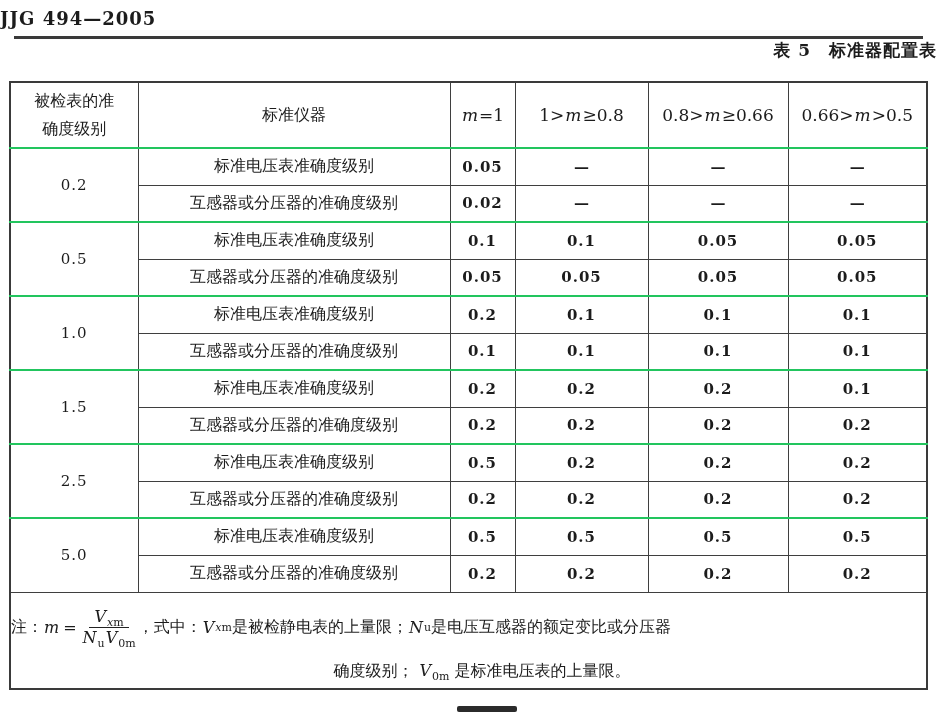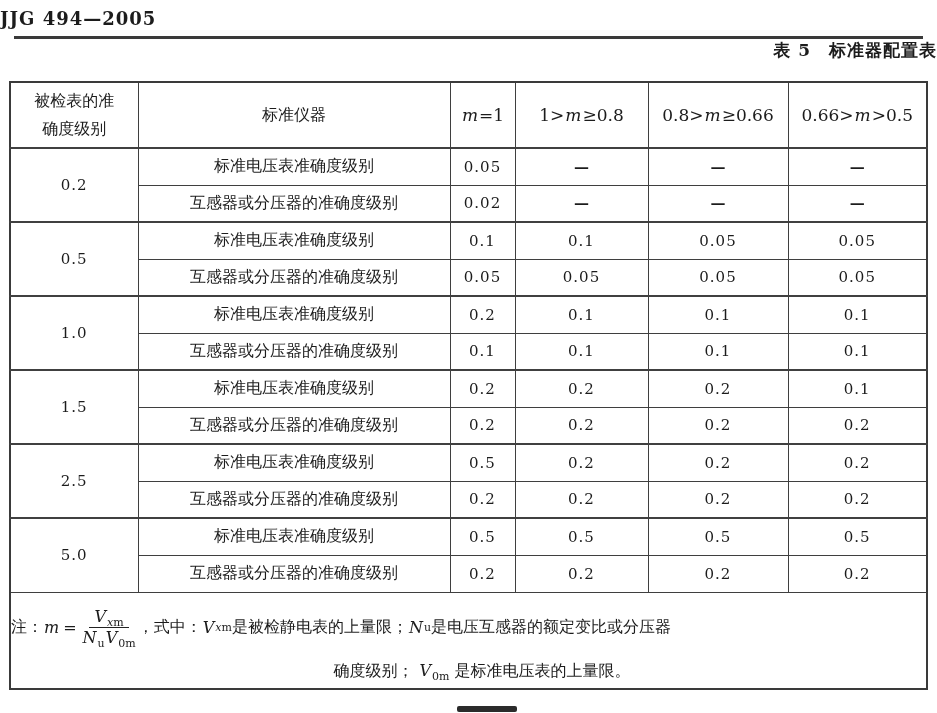--- a/index.html
+++ b/index.html
@@ -43,24 +43,24 @@
     text-align: center;
     vertical-align: middle;
     padding: 0;
     font-weight: normal;
   }
   thead th { height: 66px; font-size: 16px; border-bottom: 2px solid #3a3a3a; }
   .hdr-two-line { line-height: 1.75; }
   .mexpr { font-size: 17px; white-space: nowrap; }
   .mvar { font-style: italic; padding: 0 1px; }
   tbody td { height: 37px; font-size: 16px; }
-  tbody td.val { font-size: 15px; letter-spacing: 1px; }
+  tbody td.val { font-size: 15px; letter-spacing: 1px; font-weight: bold; }
   tbody td.dash { font-weight: bold; font-size: 15px; }
   tbody td.level { font-size: 15px; letter-spacing: 1px; }
-  tr.group-start td { border-top: 2px solid #404040; }
+  tr.group-start td { border-top: 2px solid #22c55e; }
   td.note-cell {
     height: 97px;
     border-top: 2px solid #3a3a3a;
     text-align: left;
     font-size: 16px;
     padding: 6px 18px 10px 24px;
   }
   .note-line1 {
     display: flex;
     align-items: center;

